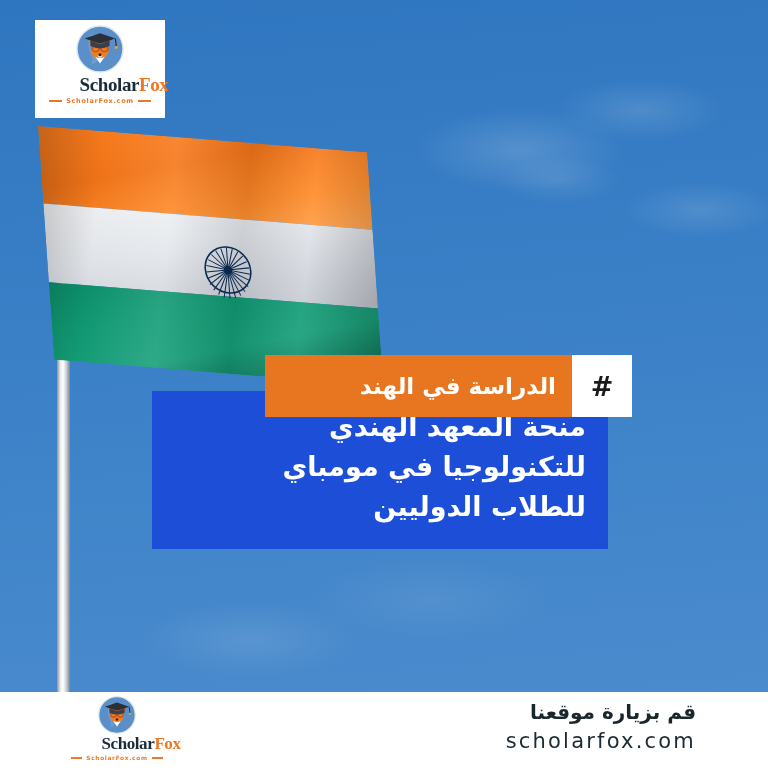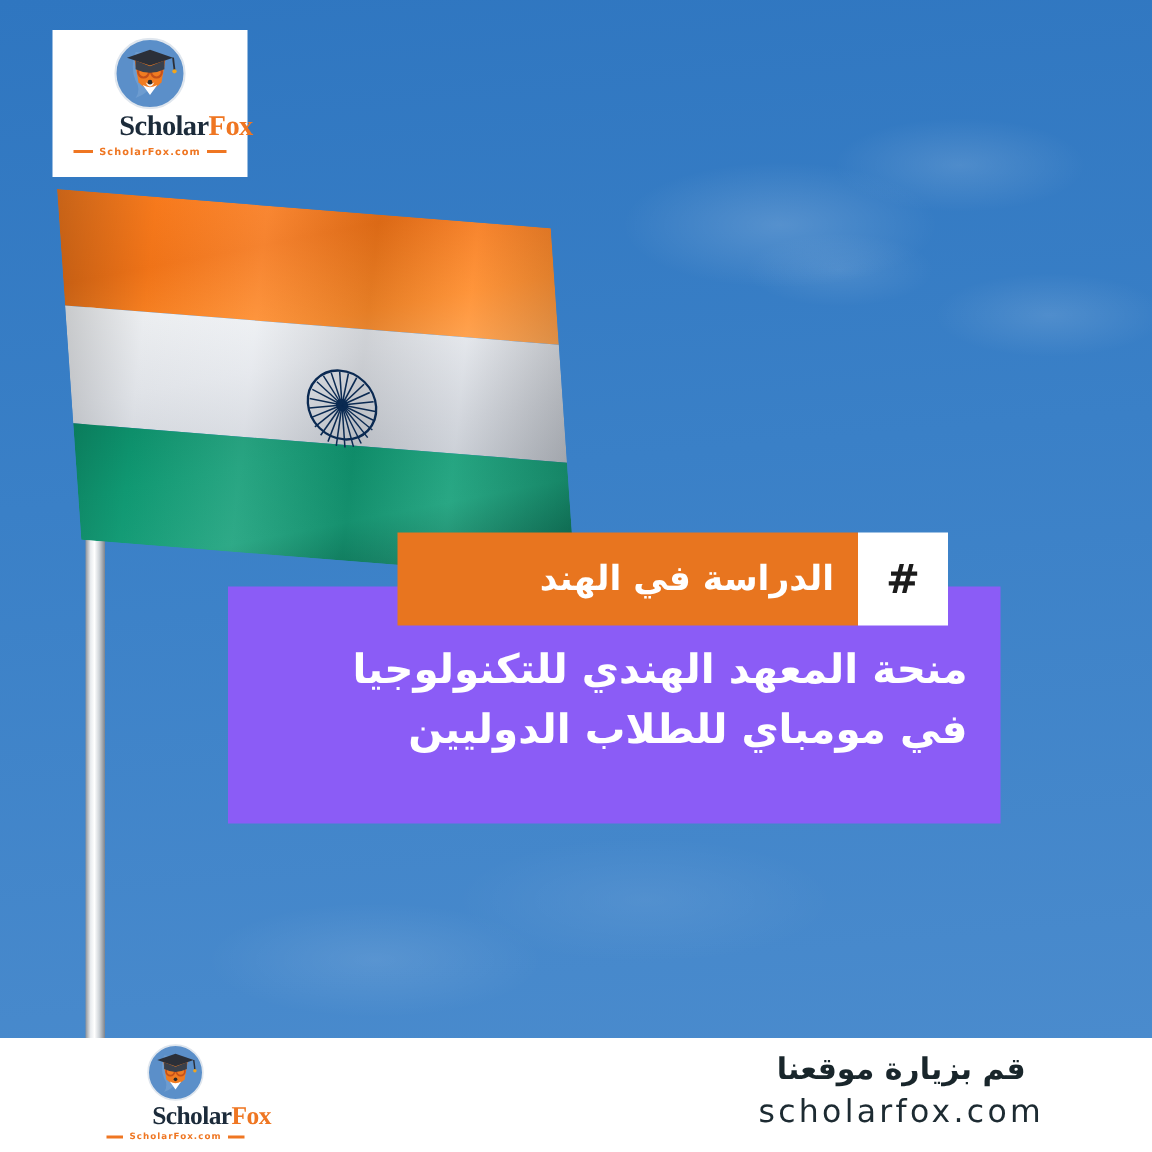--- a/index.html
+++ b/index.html
@@ -204,23 +204,23 @@
     color: #1b1b1b;
     font-size: 27px;
     font-weight: bold;
     line-height: 1;
   }
 
   .title-box {
     position: absolute;
     left: 152px;
     top: 391px;
-    width: 515px;
+    width: 456px;
     height: 158px;
-    background: #8b5cf6;
+    background: #1d4ed8;
     box-sizing: border-box;
     display: flex;
     align-items: center;
     justify-content: flex-end;
     padding: 0 22px 6px 36px;
     z-index: 3;
   }
   .title-text {
     color: #ffffff;
     direction: rtl;
@@ -253,21 +253,20 @@
   }
   .footer-logo .fox-badge { width: 38px; height: 38px; }
   .footer-logo .wordmark  { font-size: 17px; margin-top: 1px; }
   .footer-logo .subdomain-text { font-size: 5.8px; }
   .footer-logo .subdomain-row .dash { width: 11px; }
 
   .footer-right {
     position: absolute;
     right: 72px;
     top: 8px;
-    text-align: center;
   }
   .footer-ar {
     color: #19262b;
     font-size: 20px;
     font-weight: bold;
     direction: rtl;
     line-height: 1.25;
   }
   .footer-url {
     color: #1d2b32;

